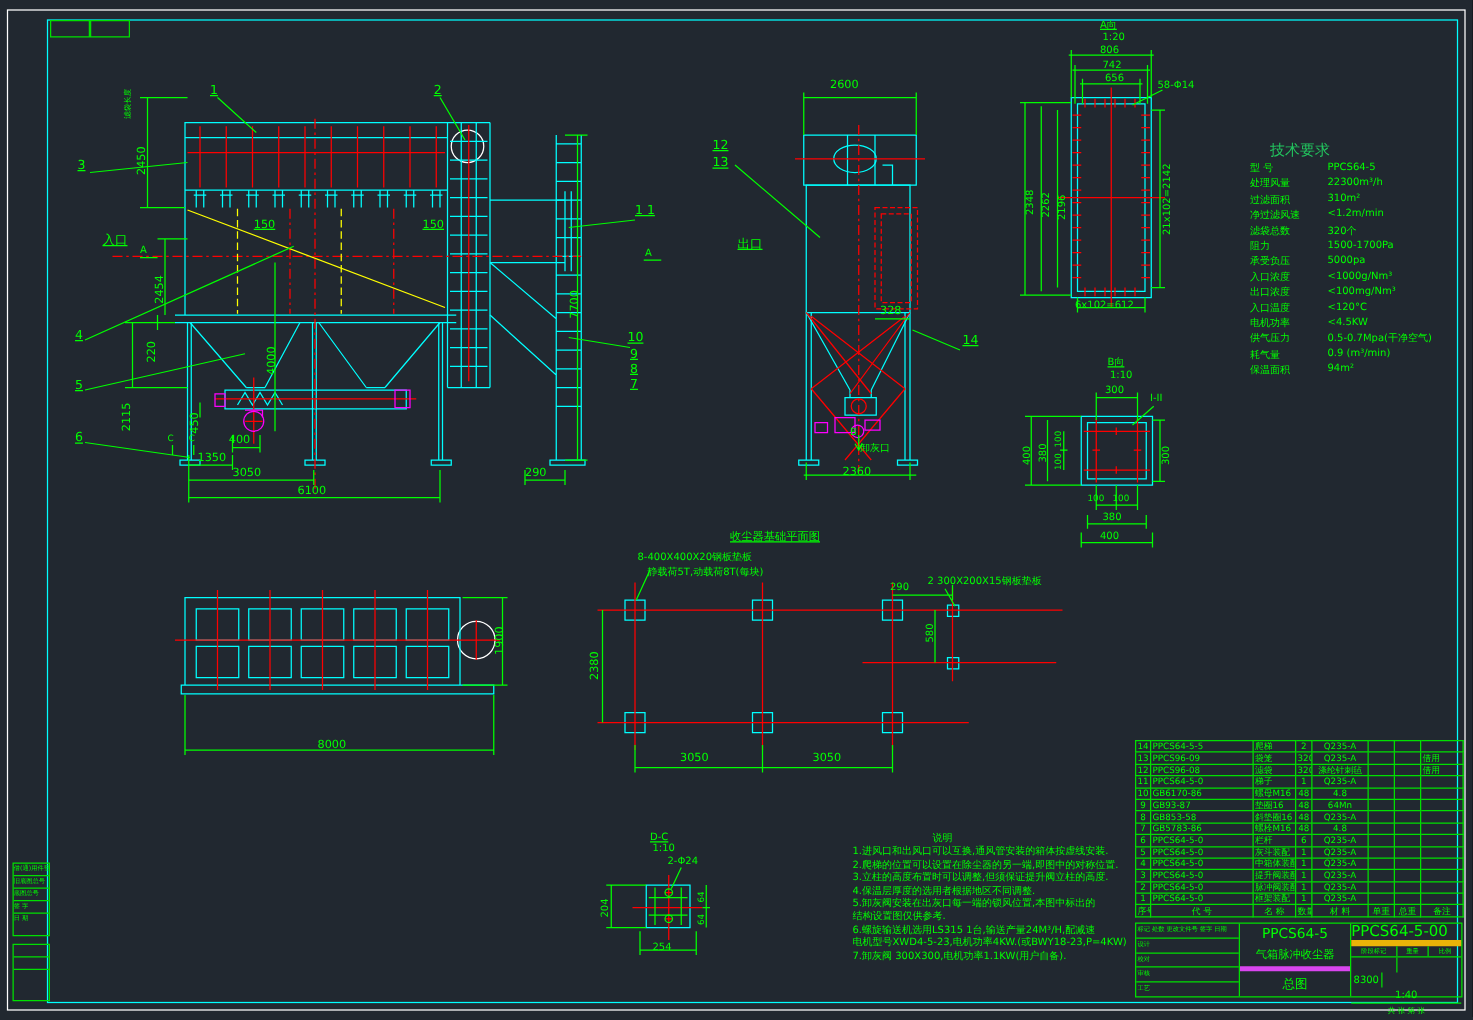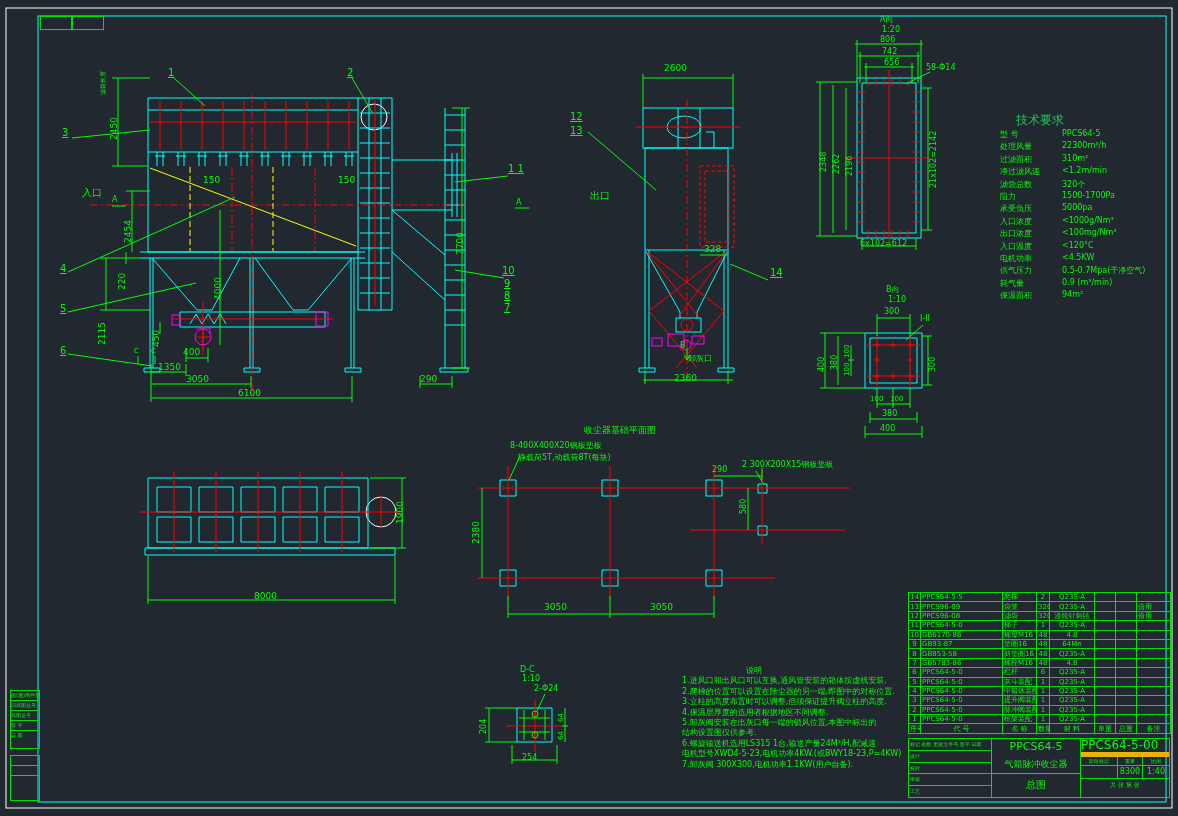--- a/index.html
+++ b/index.html
@@ -2,21 +2,21 @@
 <html><head>
 <meta charset="utf-8">
 <style>
   html,body{margin:0;padding:0;background:#101216;}
   .canvas{position:relative;width:1178px;height:816px;background:#212830;overflow:hidden;
           font-family:"DejaVu Sans",sans-serif;}
   svg{position:absolute;left:0;top:0;}
   .t{position:absolute;white-space:nowrap;color:#00ff00;font-size:9px;line-height:1;}.s6{font-size:6px;}.s7{font-size:7px;}.s8{font-size:8px;}
   .s10{font-size:10px;padding-left:44px;}
   .rot{transform:rotate(-90deg);transform-origin:0 0;}
-  .ul{}
+  .ul{text-decoration:underline;}
   .bal{font-size:10px;text-decoration:underline;}
   .tech{position:absolute;left:1000px;top:112px;width:178px;}
   .tech .ttl{display:block;margin-left:16px;color:#22c55e;font-size:12px;}
   .trow{display:flex;height:12.4px;font-size:8px;color:#00ff00;align-items:flex-start;}
   .tk{width:62px;overflow:hidden;white-space:nowrap;}
   .tv{flex:1;overflow:hidden;white-space:nowrap;}
   .notes{position:absolute;left:682px;top:666px;width:238px;color:#00ff00;font-size:8px;line-height:10.4px;}
   .notes .ttl{display:block;margin-left:64px;}
   .nl{white-space:nowrap;overflow:hidden;}
   table.bom{position:absolute;left:908px;top:592px;width:262px;border-collapse:collapse;table-layout:fixed;}
@@ -24,29 +24,29 @@
           padding:0 1px;overflow:hidden;white-space:nowrap;}
   .bom .ctr{text-align:center;}
   .tb{position:absolute;left:908px;top:738px;width:260px;height:58px;border:1px solid #00e000;
       color:#00ff00;display:flex;font-size:7px;}
   .tb-left{width:82px;border-right:1px solid #00e000;display:flex;flex-direction:column;}
   .tb-left .r{border-bottom:1px solid #00e000;height:11px;line-height:11px;overflow:hidden;
               white-space:nowrap;font-size:5px;padding-left:1px;}
   .tb-left .r:last-child{border-bottom:none;}
   .tb-mid{width:88px;border-right:1px solid #00e000;display:flex;flex-direction:column;text-align:center;}
   .tb-mid .m1{height:16px;line-height:16px;font-size:11px;}
-  .tb-mid .m2{height:18px;line-height:18px;font-size:9px;border-bottom:1px solid #d946ef;}
+  .tb-mid .m2{height:18px;line-height:18px;font-size:9px;border-bottom:4px solid #d946ef;}
   .tb-mid .m3{flex:1;line-height:22px;font-size:10px;}
   .tb-right{flex:1;display:flex;flex-direction:column;}
   .tb-right .d1{height:13px;line-height:13px;text-align:left;font-size:12px;border-bottom:5px solid #eab308;}
   .tb-grid{display:flex;border-bottom:1px solid #00e000;}
   .tb-grid span{border-right:1px solid #00e000;font-size:5px;height:8px;line-height:8px;overflow:hidden;
                 text-align:center;}
   .tb-grid span:last-child{border-right:none;}
-  .tb-val{display:flex;border-bottom:1px solid #00e000;}
+  .tb-val{display:flex;border-bottom:1px solid #00e000;flex-direction:column;}
   .tb-val span{border-right:1px solid #00e000;font-size:8px;height:12px;line-height:12px;text-align:center;}
   .tb-val span:last-child{border-right:none;}
   .tb-sheets{flex:1;text-align:center;font-size:6px;line-height:12px;}
   .mg{position:absolute;left:10px;width:28px;border:1px solid #00e000;color:#00ff00;}
   .mg .r{border-bottom:1px solid #00e000;height:9px;line-height:9px;font-size:5px;overflow:hidden;
          white-space:nowrap;}
   .mg .r:last-child{border-bottom:none;}
   .tlbox{position:absolute;top:16px;height:12px;width:30px;border:1px solid #00e000;}
 </style>
 </head>

